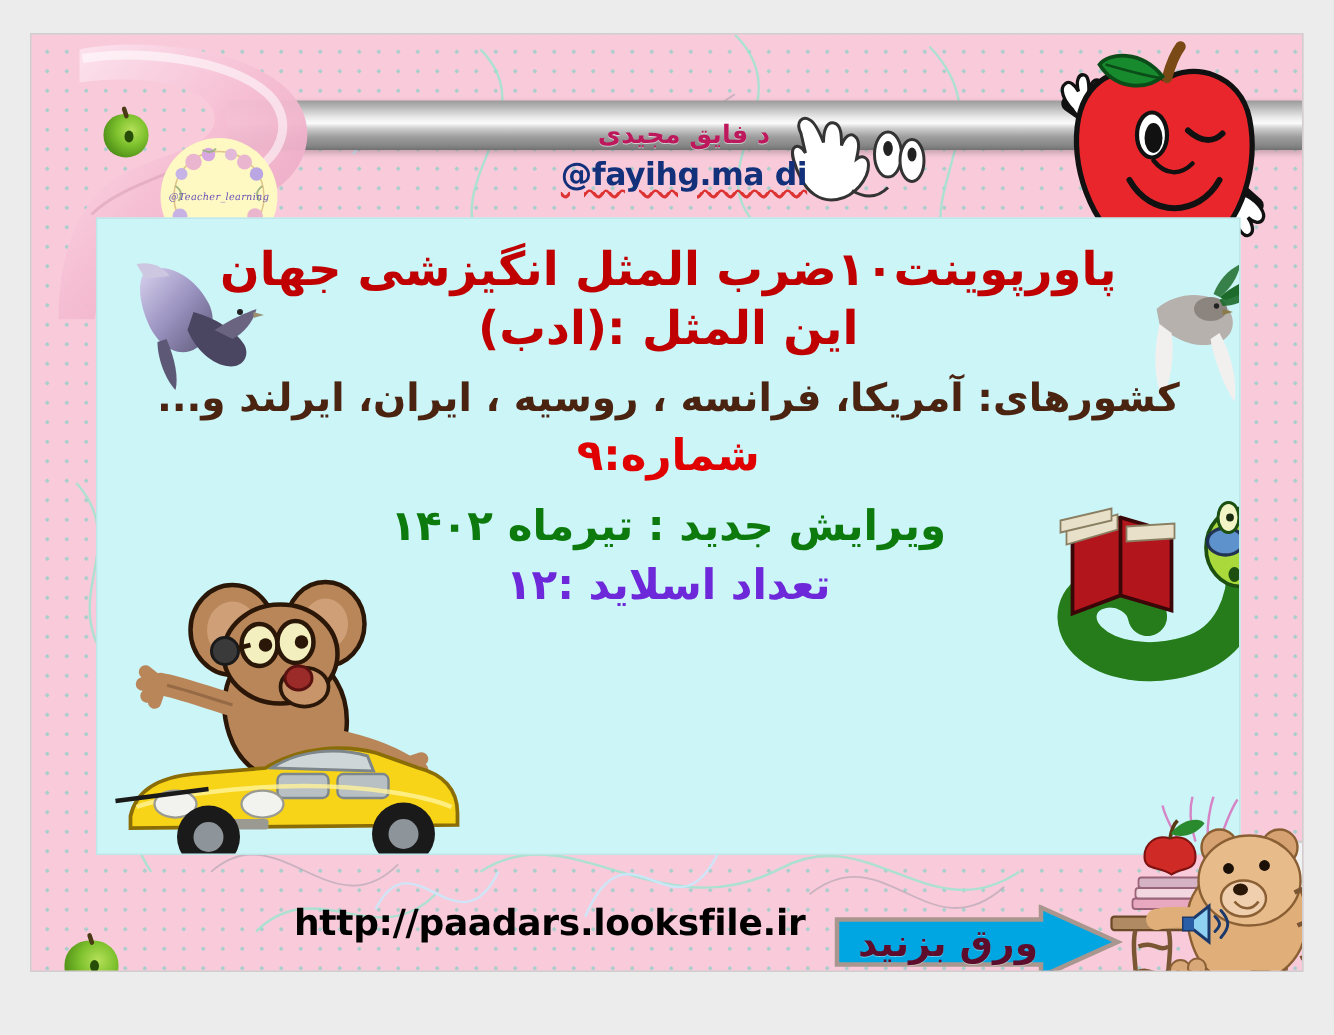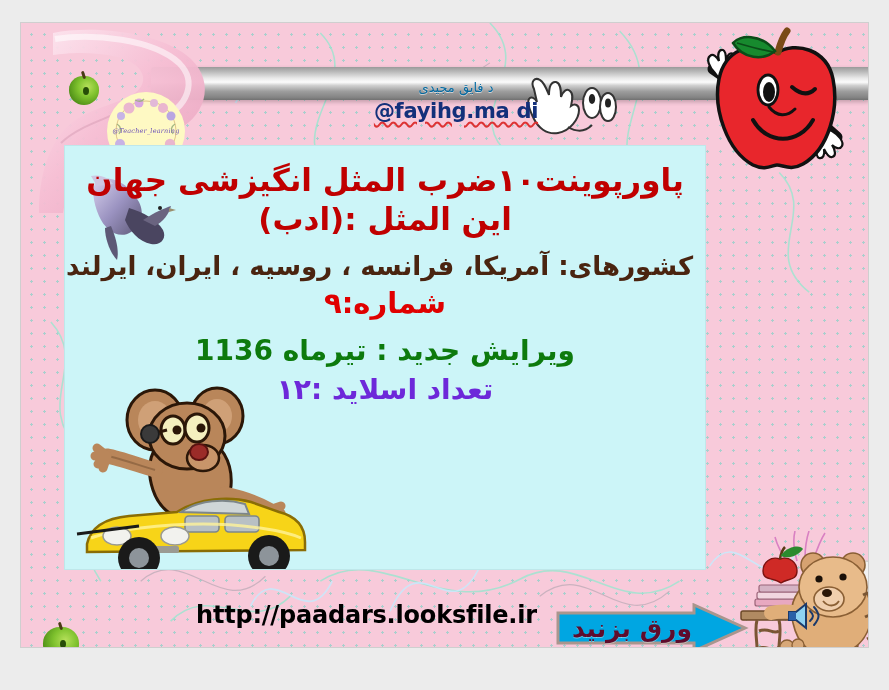--- a/index.html
+++ b/index.html
@@ -108,42 +108,42 @@
   
   .author-block {
     position: absolute;
     left: 300px; top: 58px;
     width: 270px;
     text-align: center;
     direction: rtl;
     z-index: 6;
   }
   .author-name {
-    font-size: 13px; font-weight: normal;
-    color: #0369a1;
+    font-size: 17px; font-weight: bold;
+    color: #be185d;
     line-height: 1.1;
     text-shadow: 0 1px 0 rgba(255,255,255,.55);
   }
   .author-handle {
     margin-top: 4px;
     font-size: 21px; font-weight: bold;
     color: #13307a;
     direction: ltr;
     letter-spacing: -.3px;
     text-decoration: underline;
     text-decoration-color: #d33;
     text-decoration-style: wavy;
     text-underline-offset: 3px;
   }
 
   
   .content-panel {
     position: absolute;
     left: 43px; top: 122px;
-    width: 642px; height: 425px;
+    width: 763px; height: 425px;
     background: #ccf5f8;
     border: 1px solid #bfe7ea;
     overflow: hidden;
   }
 
   .text-stack {
     position: absolute;
     left: 0; right: 0; top: 16px;
     direction: rtl;
     text-align: center;
@@ -471,21 +471,21 @@
 
           <path d="M4 148 L 66 140" stroke="#1a1a1a" stroke-width="3"></path>
         </svg>
       </div>
 
       <div class="text-stack">
         <div class="line l-title1">پاورپوینت۱۰ضرب المثل انگیزشی جهان</div>
         <div class="line l-title2">این المثل :(ادب)</div>
         <div class="line l-countries">کشورهای: آمریکا، فرانسه ، روسیه ، ایران، ایرلند و...</div>
         <div class="line l-number">شماره:۹</div>
-        <div class="line l-edition">ویرایش جدید : تیرماه 1136</div>
+        <div class="line l-edition">ویرایش جدید : تیرماه ۱۴۰۲</div>
         <div class="line l-slides">تعداد اسلاید :۱۲</div>
       </div>
     </div>
 
     <div class="apple-green" id="apple-bottom-left">
       <span class="stem"></span>
     </div>
 
     <div class="site-url">http://paadars.looksfile.ir</div>
 

